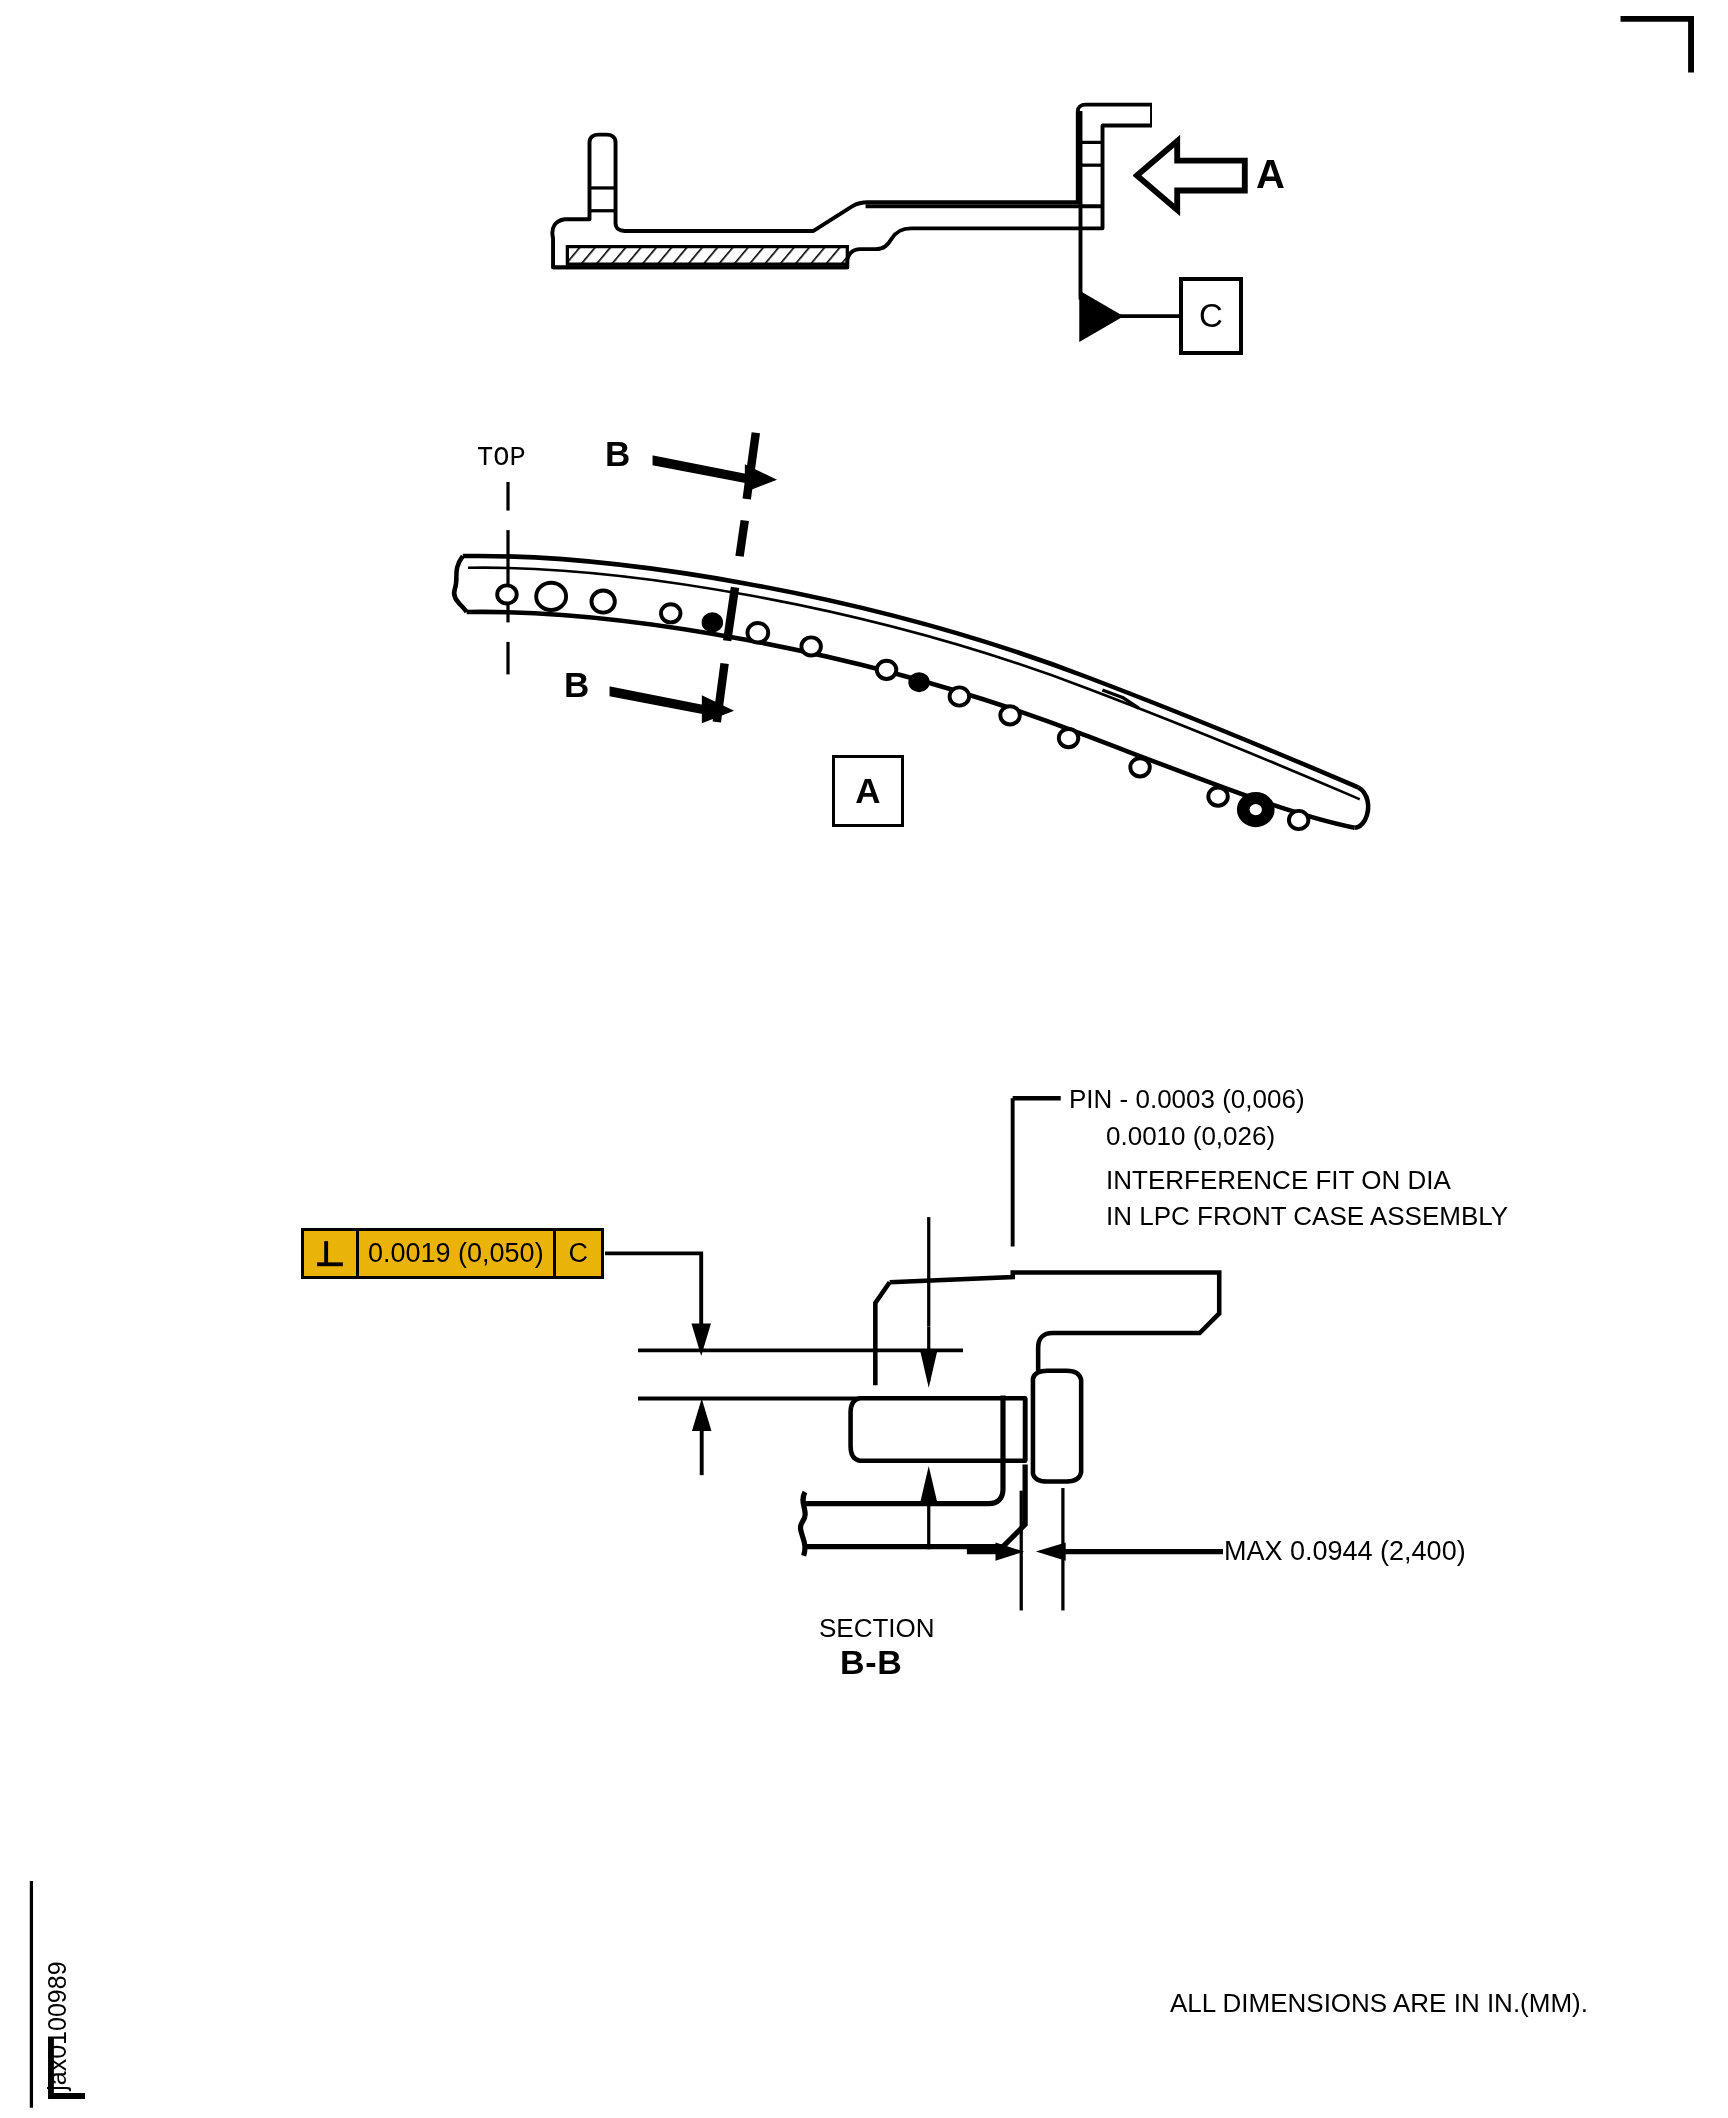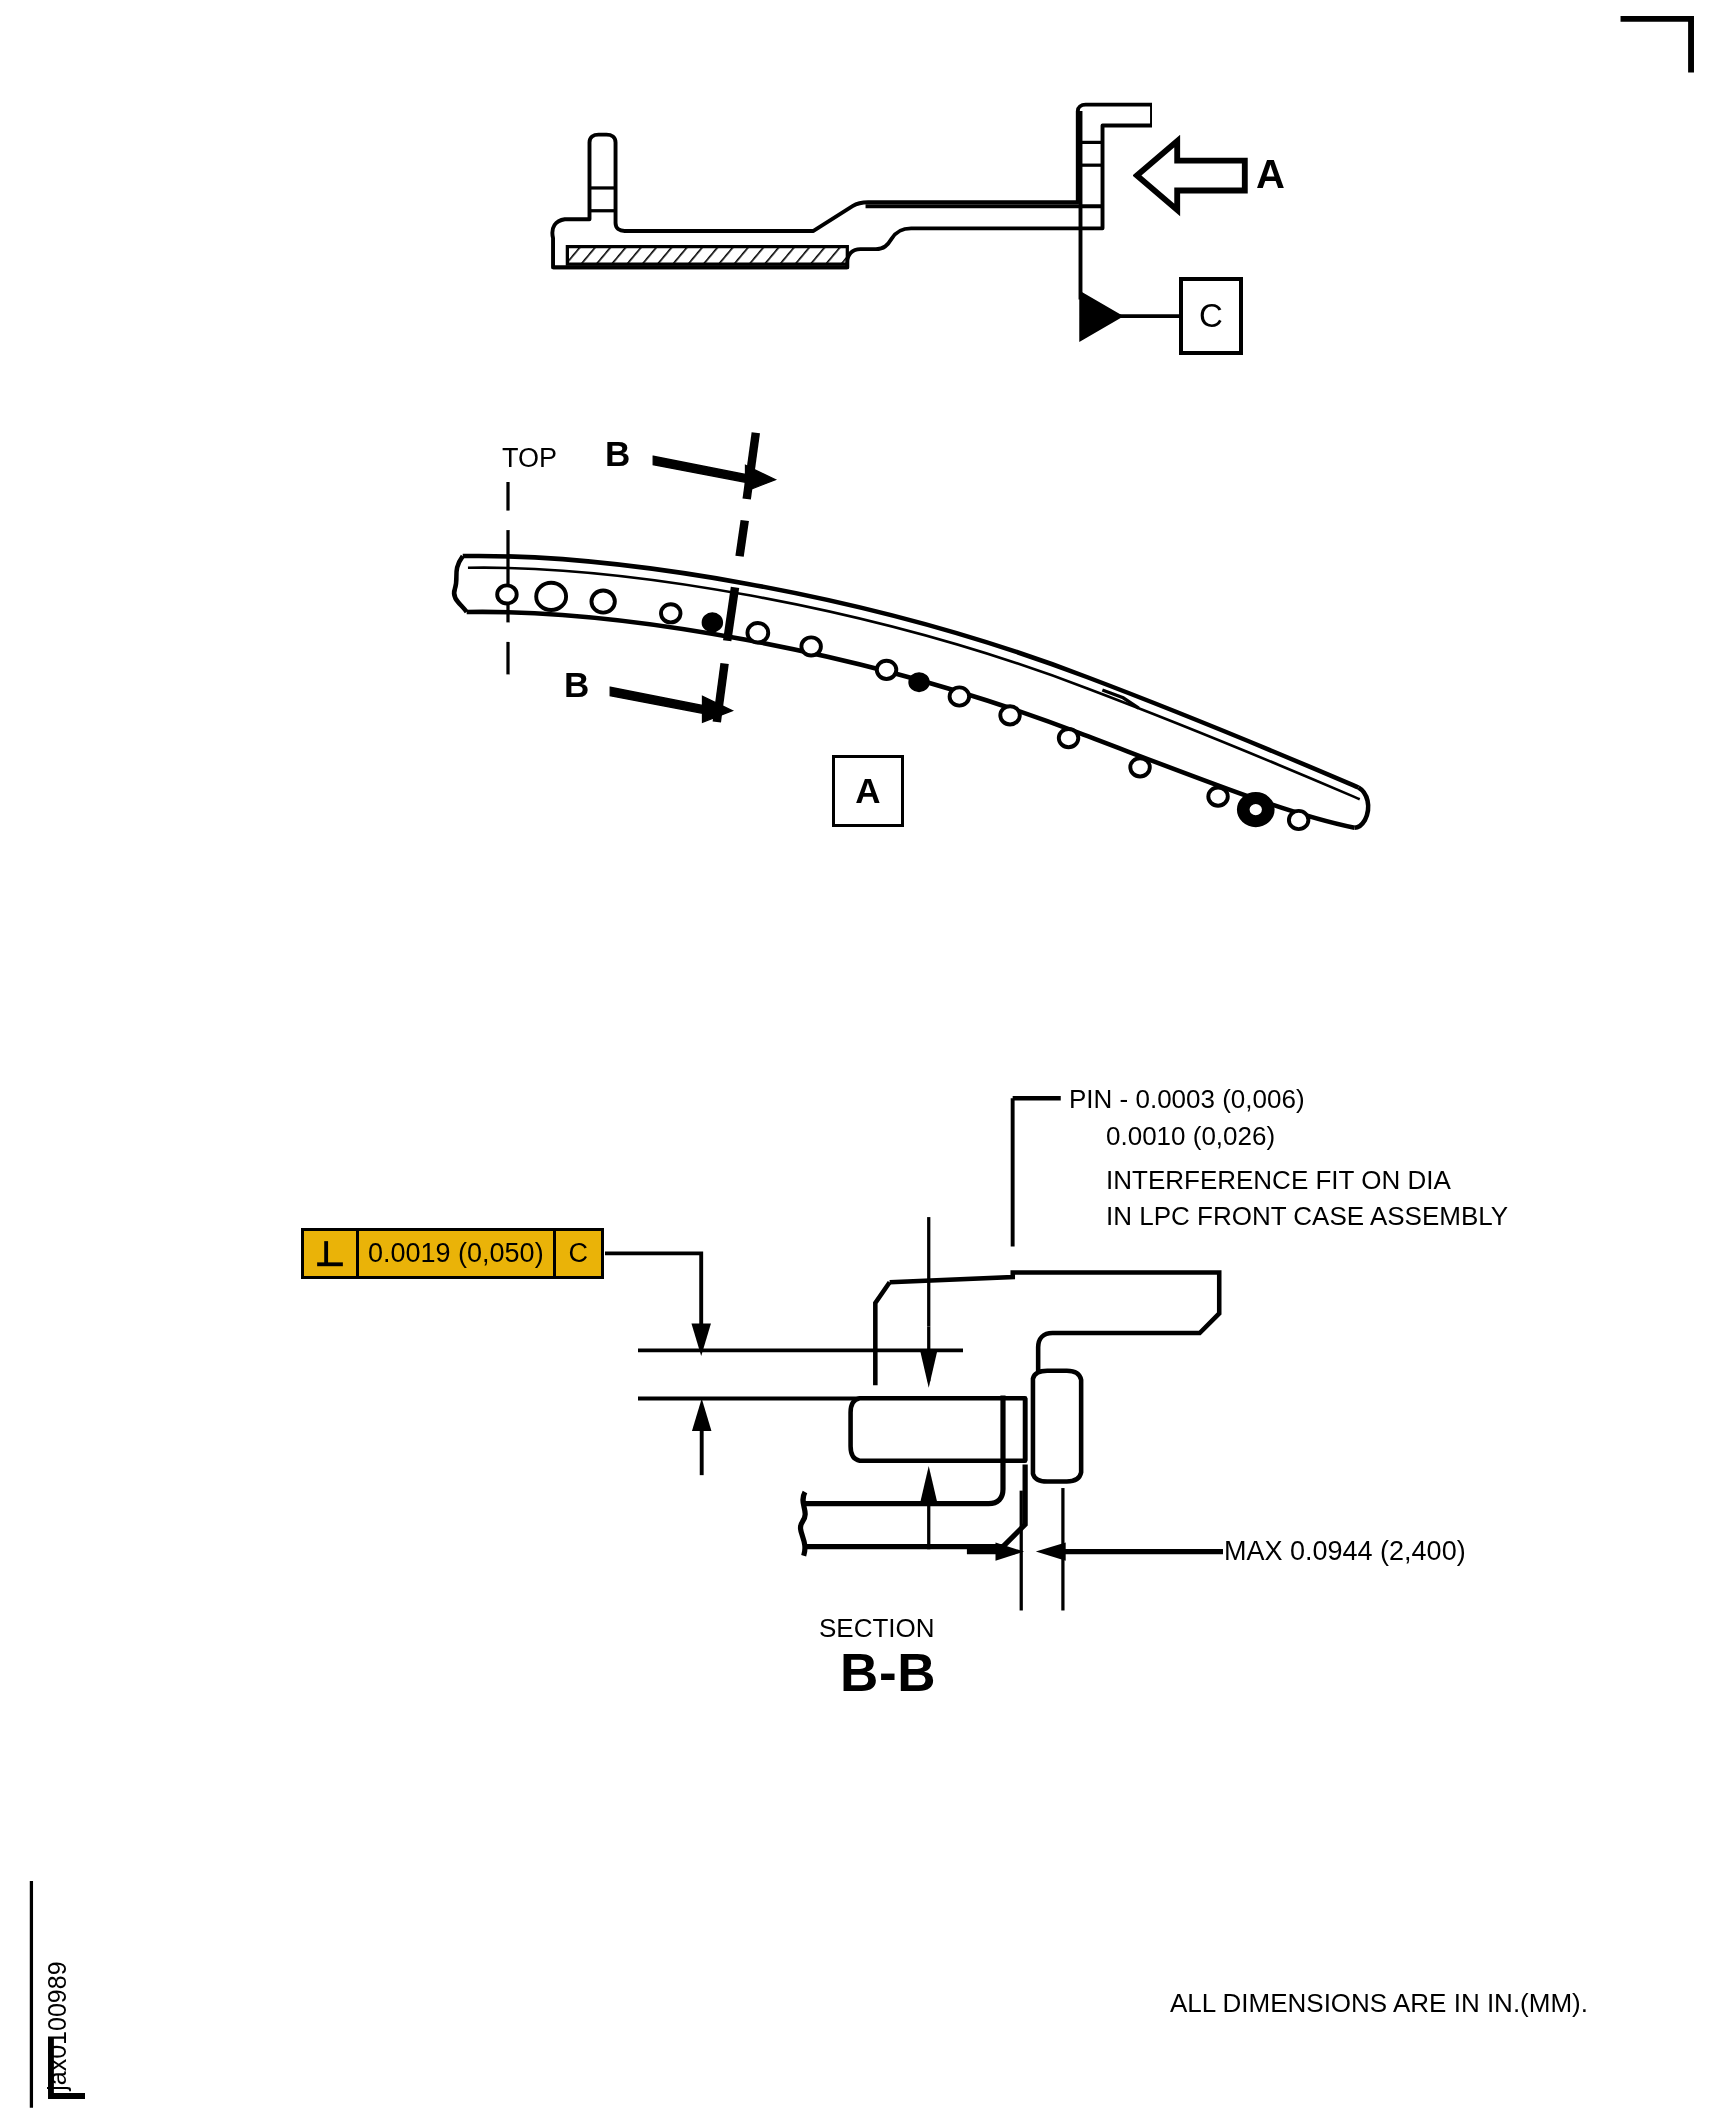--- a/index.html
+++ b/index.html
@@ -26,21 +26,21 @@
     white-space: pre;
     line-height: 1.18;
     color: #000;
   }
   .t-note { font-size: 26px; letter-spacing: 0px; }
   .t-small { font-size: 25px; }
   .t-bold-lg { font-size: 40px; font-weight: bold; }
   .t-bold-md { font-size: 35px; font-weight: bold; }
   .t-label { font-size: 27px; }
   .t-section-word { font-size: 26px; text-align: center; }
-  .t-section-bb { font-size: 53px; font-weight: bold; letter-spacing: 0.7px; }
+  .t-section-bb { font-size: 34px; font-weight: bold; letter-spacing: 0.7px; }
   .t-dims { font-size: 27px; }
 
   
   .view-box {
     position: absolute;
     border: 3.9px solid #000;
     box-sizing: border-box;
     display: flex;
     align-items: center;
     justify-content: center;
@@ -179,21 +179,21 @@
   <div class="txt t-bold-lg" style="left:1256px; top:151px;">A</div>
 
   <svg class="abs" style="left:1061px; top:286px;" width="124" height="59" viewBox="0 0 190 90">
     <path d="M 30 10 L 30 82 L 92 46 Z" fill="#000" stroke="#000" stroke-width="4"></path>
     <line x1="88" y1="46" x2="186" y2="46" stroke="#000" stroke-width="6"></line>
   </svg>
   <div class="datum-box" style="left:1179px; top:277px; width:64px; height:78px;">
     <span>C</span>
   </div>
 
-  <div class="txt t-label" style="left:502px; top:443px;">TOP</div>
+  <div class="txt t-label" style="left:477px; top:443px;font-family:Liberation Mono, monospace;">TOP</div>
   <svg class="abs" style="left:495px; top:482px;" width="26" height="195" viewBox="0 0 40 300">
     <line x1="20" y1="0" x2="20" y2="44" stroke="#000" stroke-width="5"></line>
     <line x1="20" y1="74" x2="20" y2="216" stroke="#000" stroke-width="5"></line>
     <line x1="20" y1="246" x2="20" y2="296" stroke="#000" stroke-width="5"></line>
   </svg>
 
   <div class="txt t-bold-md" style="left:605px; top:433px;">B</div>
   <svg class="abs" style="left:648px; top:443px;" width="130" height="59" viewBox="0 0 200 90">
     <path d="M 8 20 L 150 48 L 150 34 L 196 56 L 150 74 L 150 60 L 8 33 Z" fill="#000" stroke="#000" stroke-width="2"></path>
   </svg>

